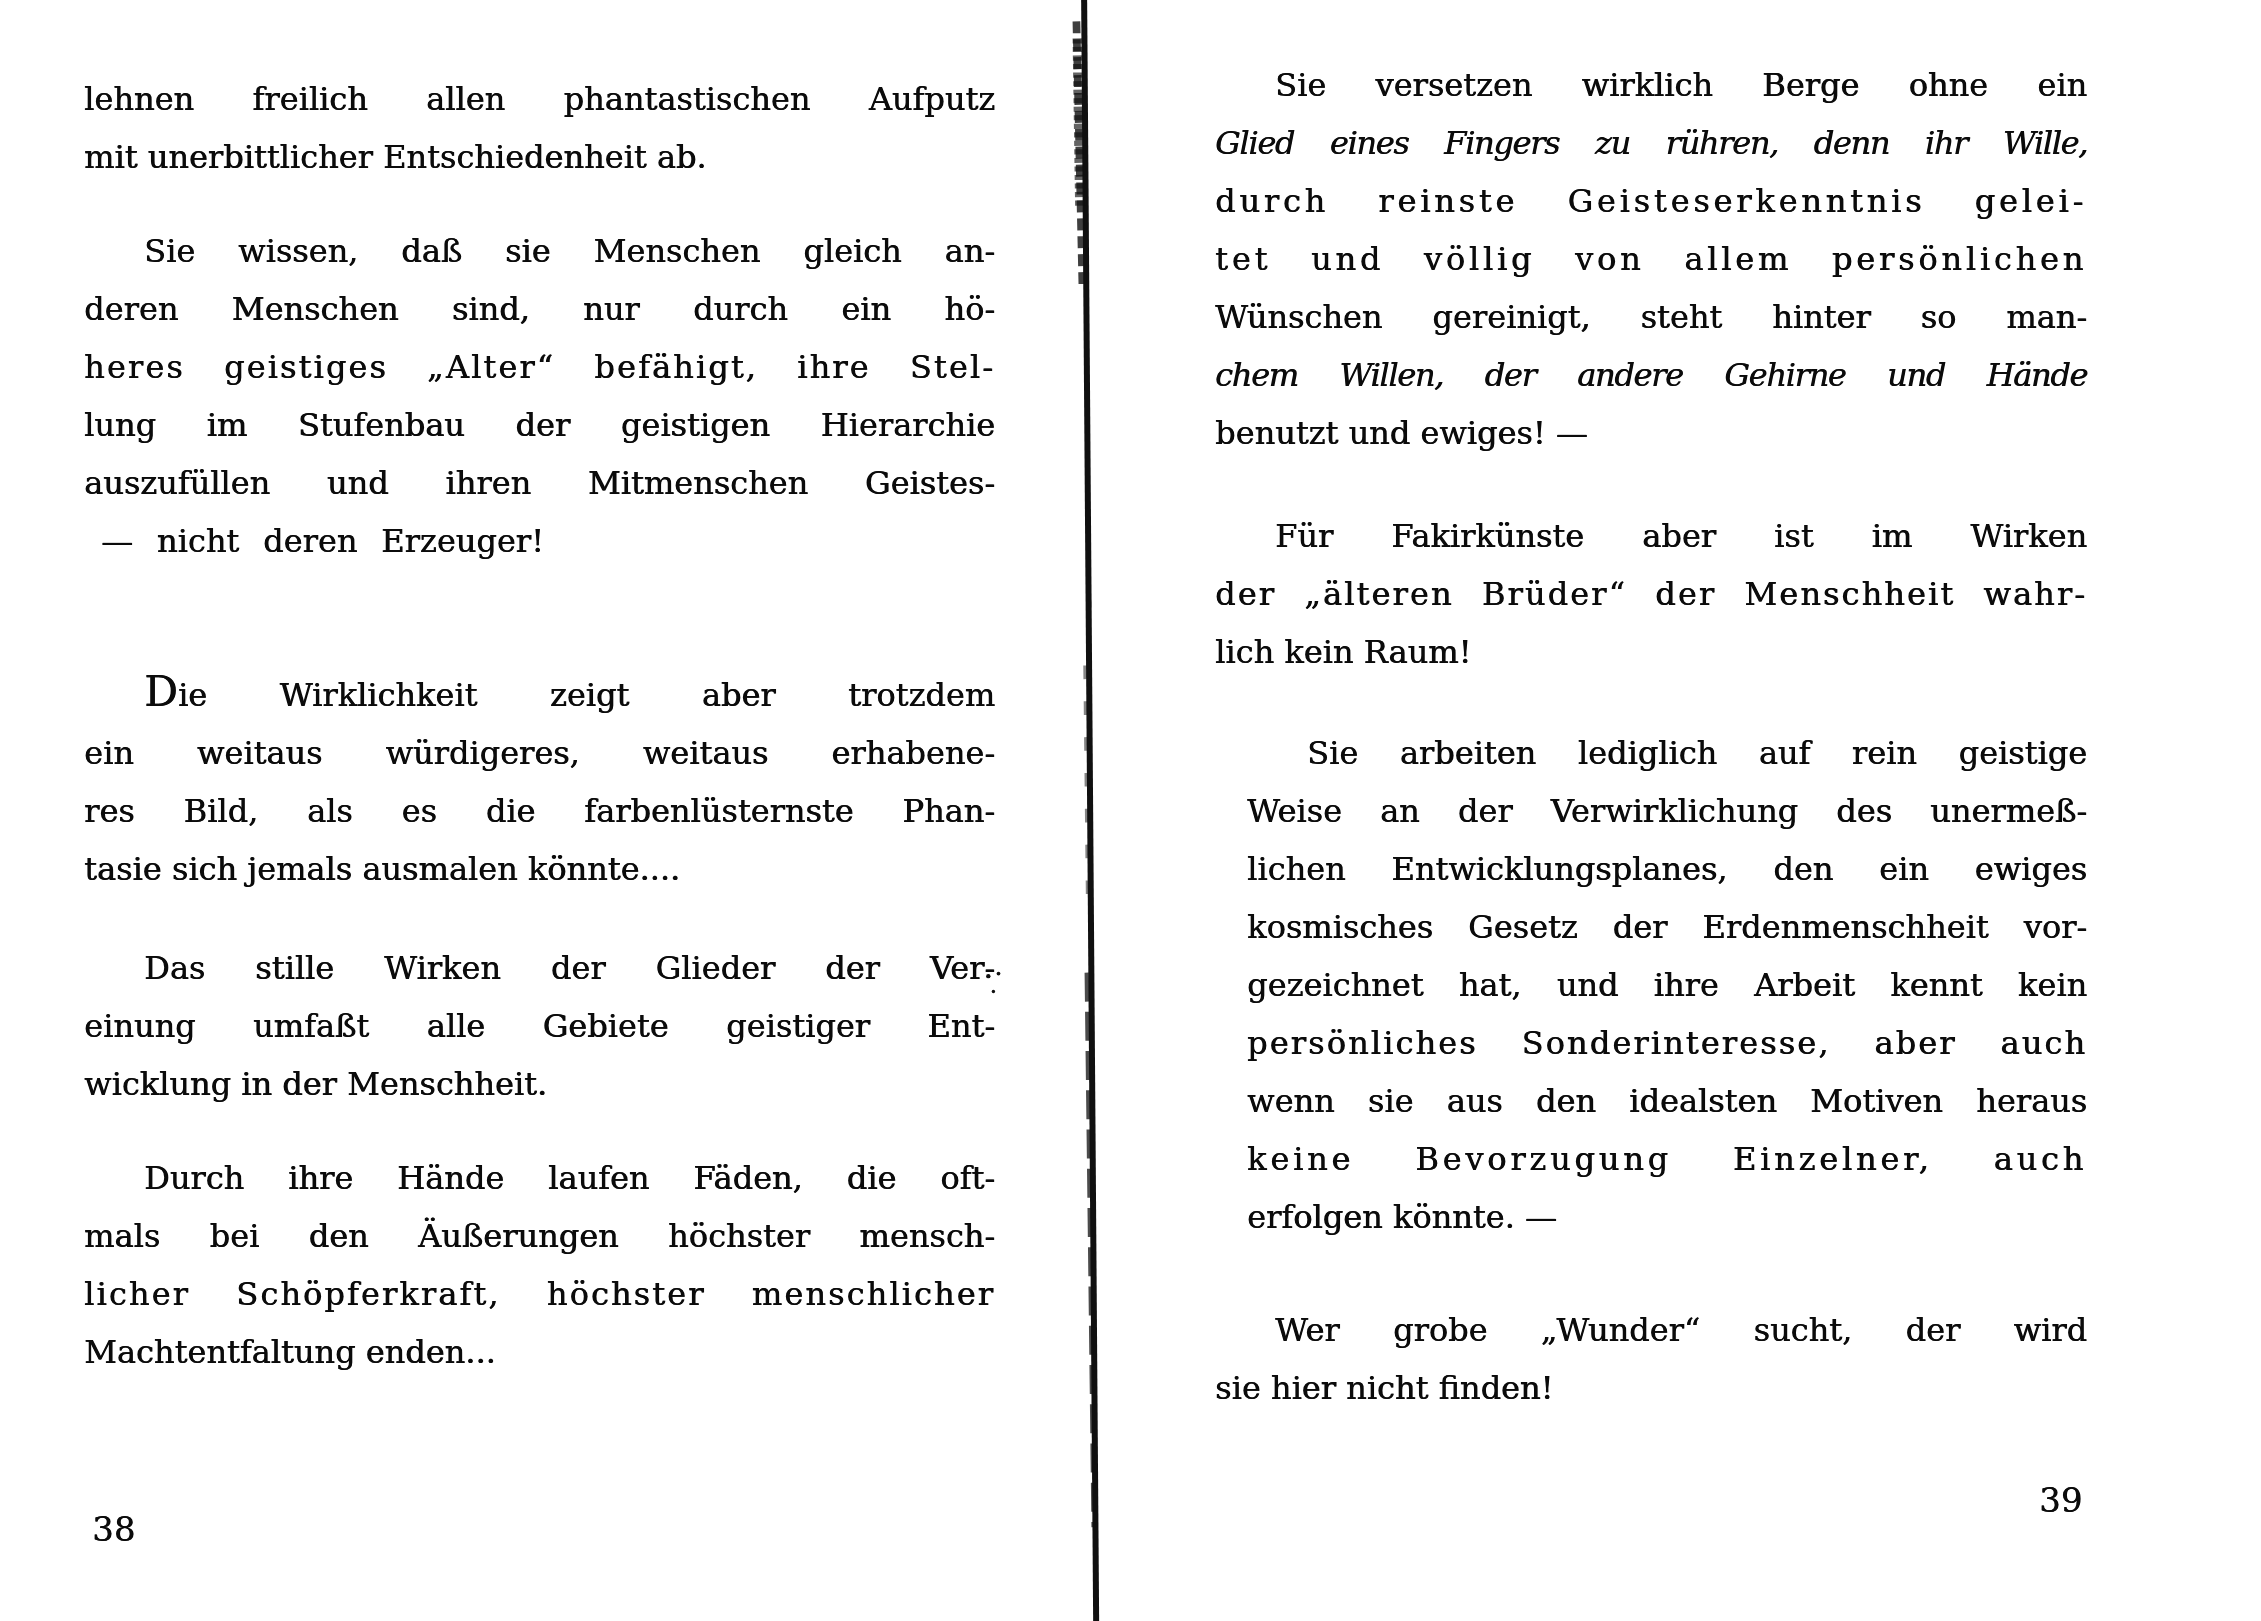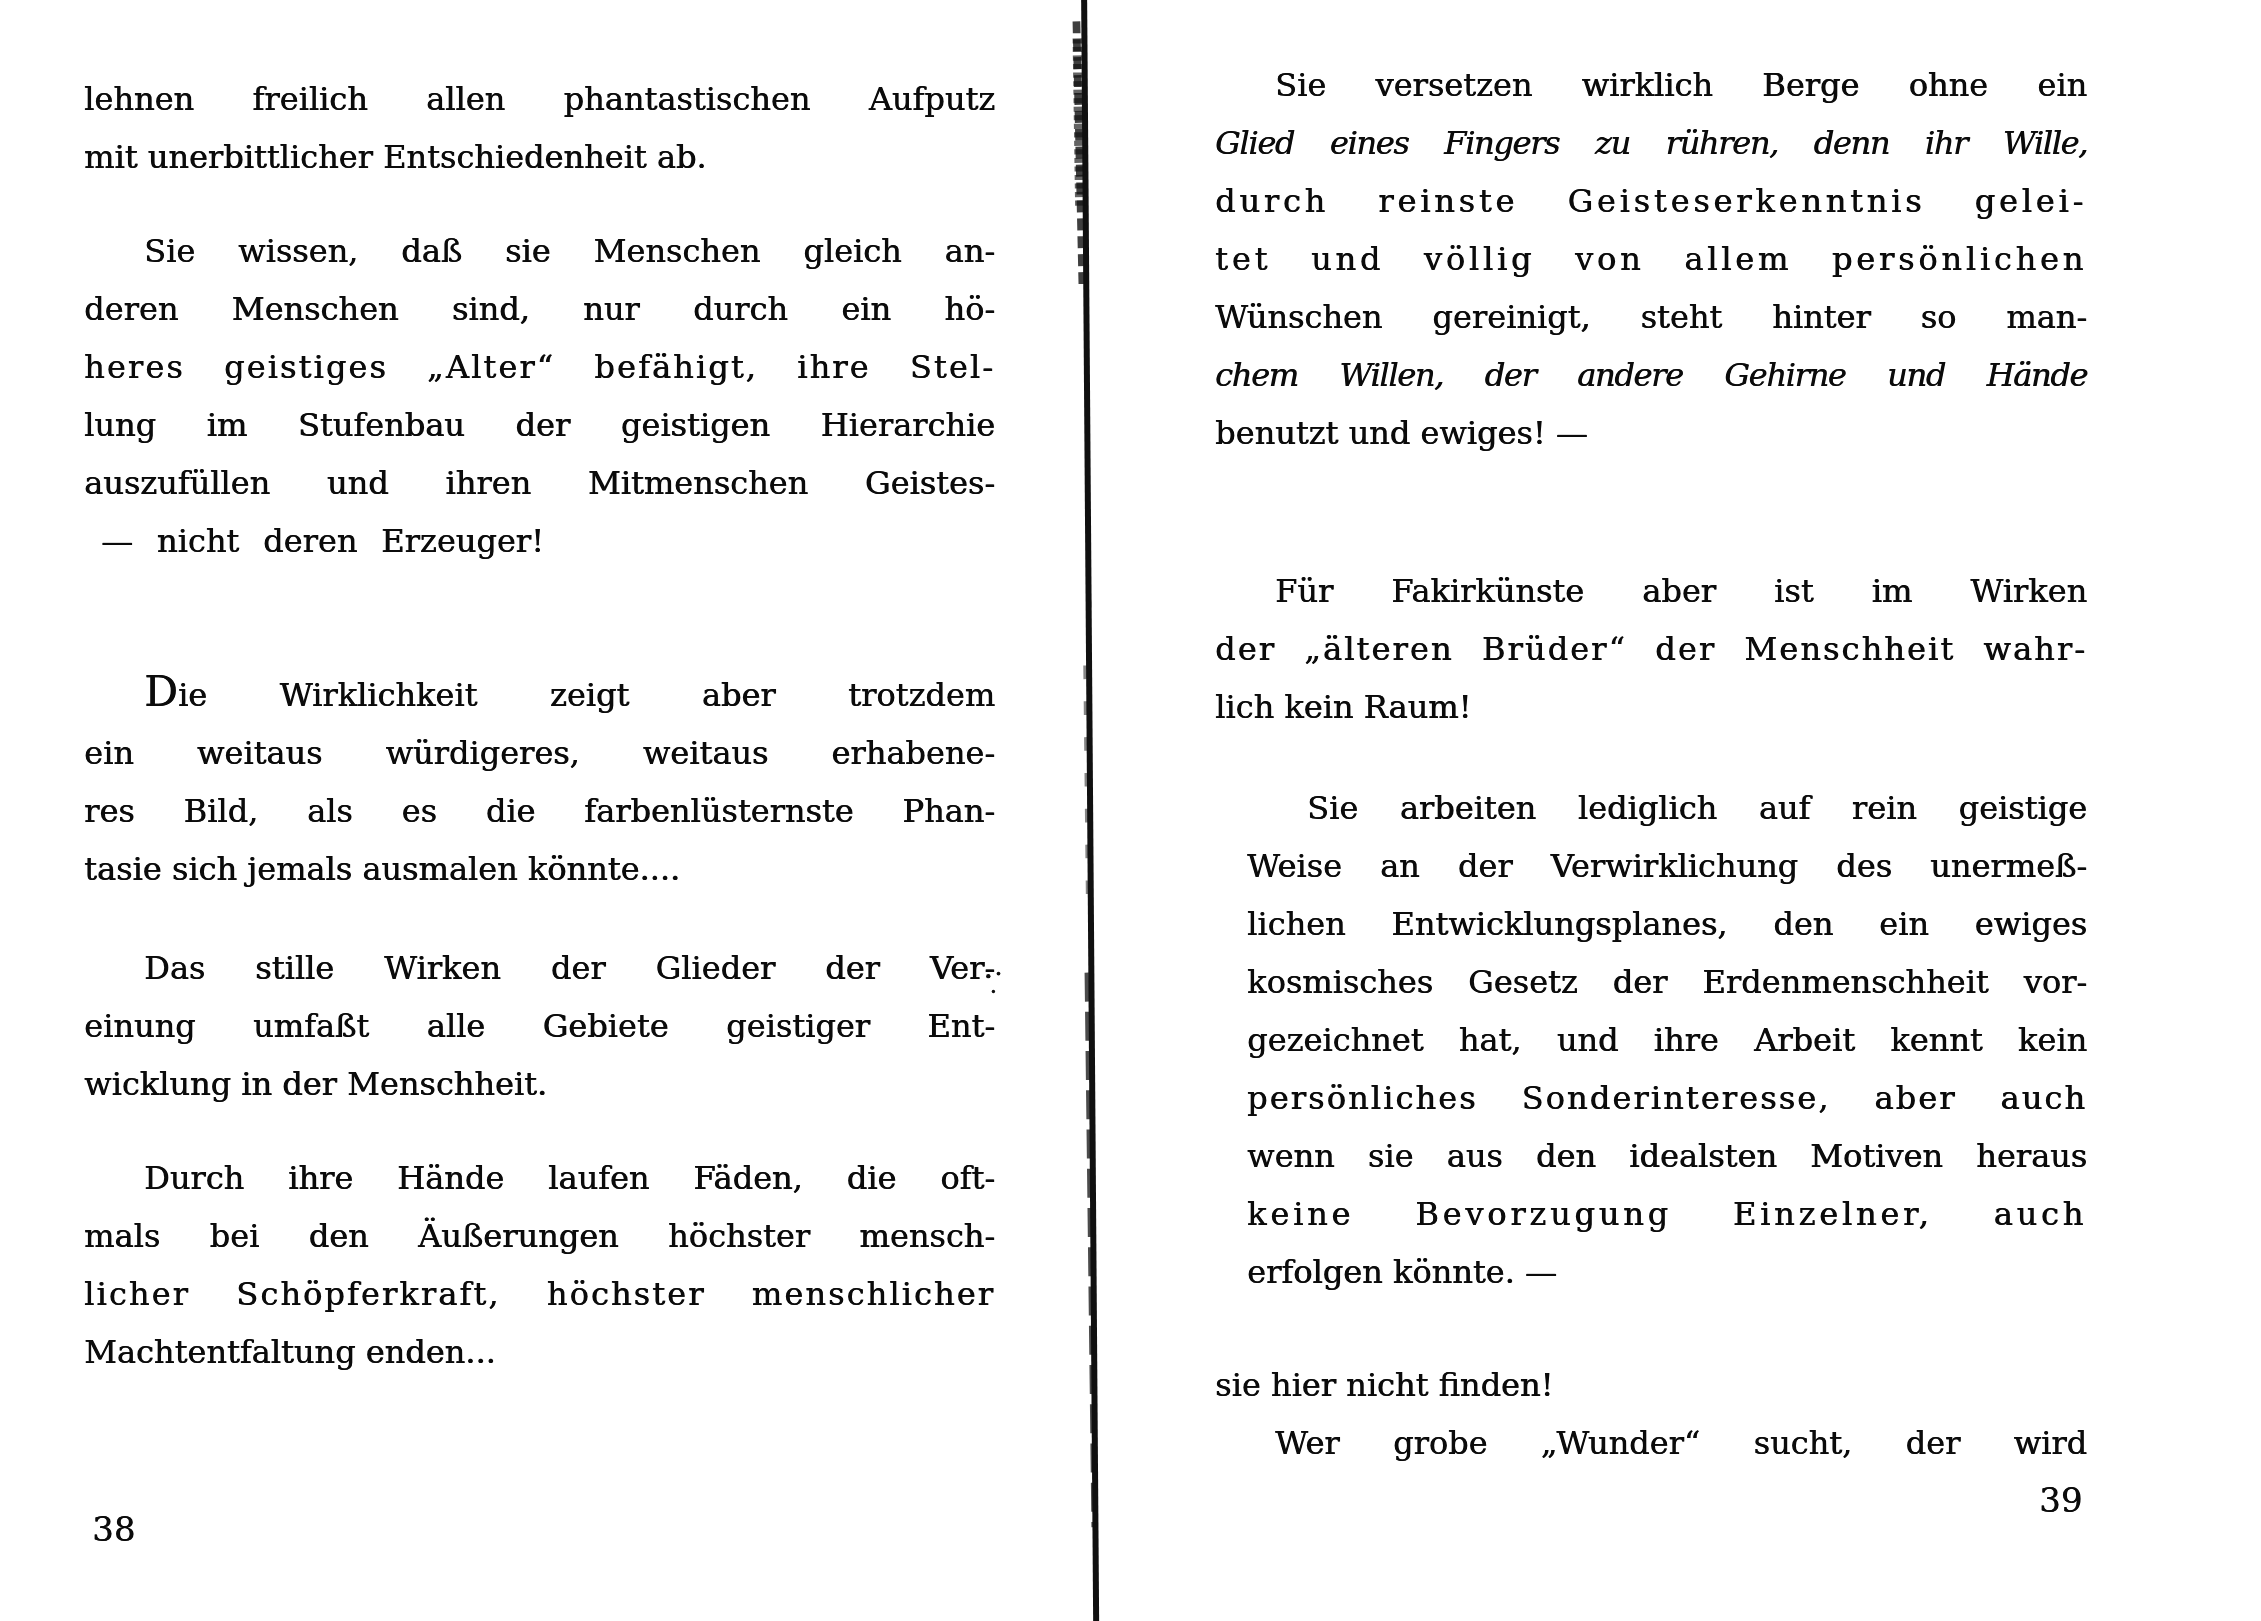--- a/index.html
+++ b/index.html
@@ -20,21 +20,21 @@
     font-size: 32px;
     line-height: 58px;
   }
   .left-col  { left: 84px;  top: 70px;  width: 911px; }
   .right-col { left: 1215px; top: 56px; width: 872px; }
 
   .para { margin: 0; padding: 0; }
   .mt-a { margin-top: 36px; }
   .mt-b { margin-top: 96px; }
   .mt-c { margin-top: 41px; }
-  .mt-d { margin-top: 100px; }
+  .mt-d { margin-top: 45px; }
   .mt-e { margin-top: 43px; margin-left: 32px; }
   .mt-f { margin-top: 55px; }
 
   .line {
     text-align: justify;
     text-align-last: justify;
     white-space: normal;
     text-shadow: 0.6px 0 0 currentColor;
   }
   .line.last { text-align-last: left; }
@@ -137,22 +137,22 @@
     <div class="line">lichen Entwicklungsplanes, den ein ewiges</div>
     <div class="line">kosmisches Gesetz der Erdenmenschheit vor-</div>
     <div class="line">gezeichnet hat, und ihre Arbeit kennt kein</div>
     <div class="line ls1">persönliches Sonderinteresse, aber auch</div>
     <div class="line">wenn sie aus den idealsten Motiven heraus</div>
     <div class="line ls2">keine Bevorzugung Einzelner, auch</div>
     <div class="line last">erfolgen könnte. —</div>
   </div>
 
   <div class="para mt-f">
+    <div class="line ind">Wer grobe „Wunder“ sucht, der wird</div>
     <div class="line last">sie hier nicht finden!</div>
-    <div class="line ind">Wer grobe „Wunder“ sucht, der wird</div>
   </div>
 
 </div>
 
 <div class="page-num num-left">38</div>
 <div class="page-num num-right">39</div>
 
 <svg class="gutter-svg" viewBox="0 0 70 1900" preserveAspectRatio="none">
   <line x1="34" y1="0" x2="48" y2="1900" stroke="#101010" stroke-width="7"></line>
   <line x1="25" y1="25" x2="32" y2="335" stroke="#101010" stroke-width="9" stroke-dasharray="14 7" opacity="0.8"></line>

